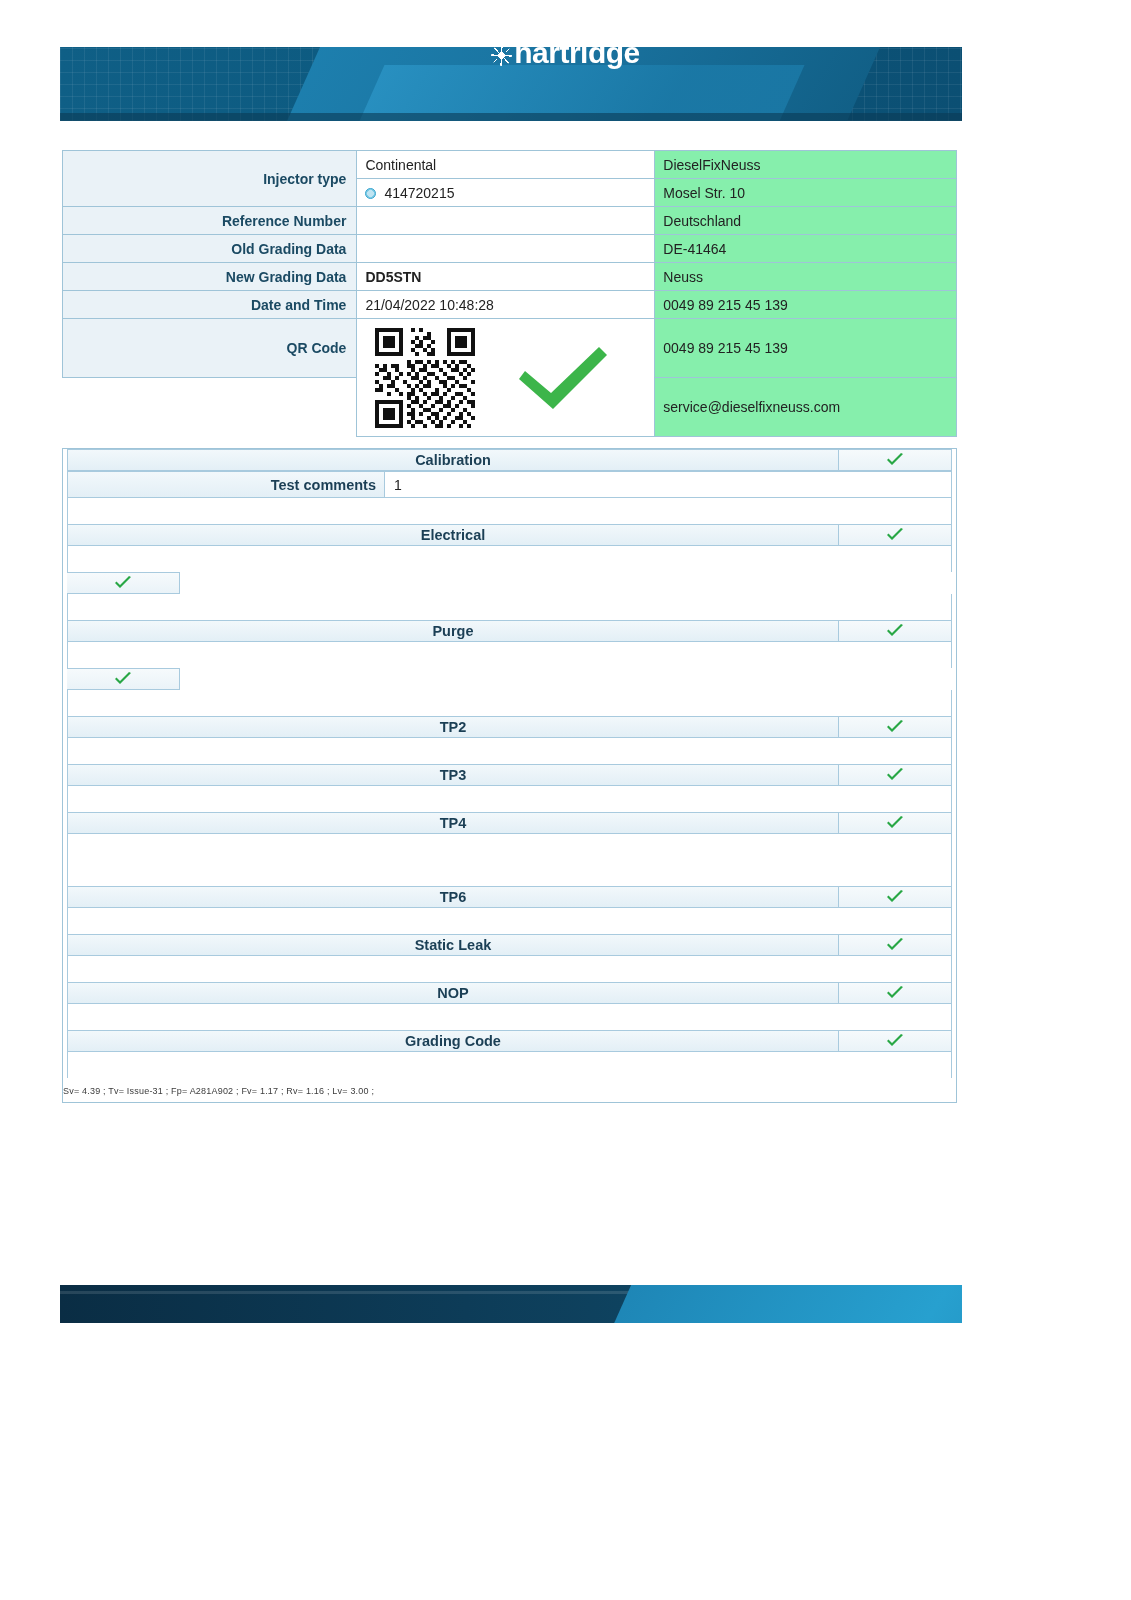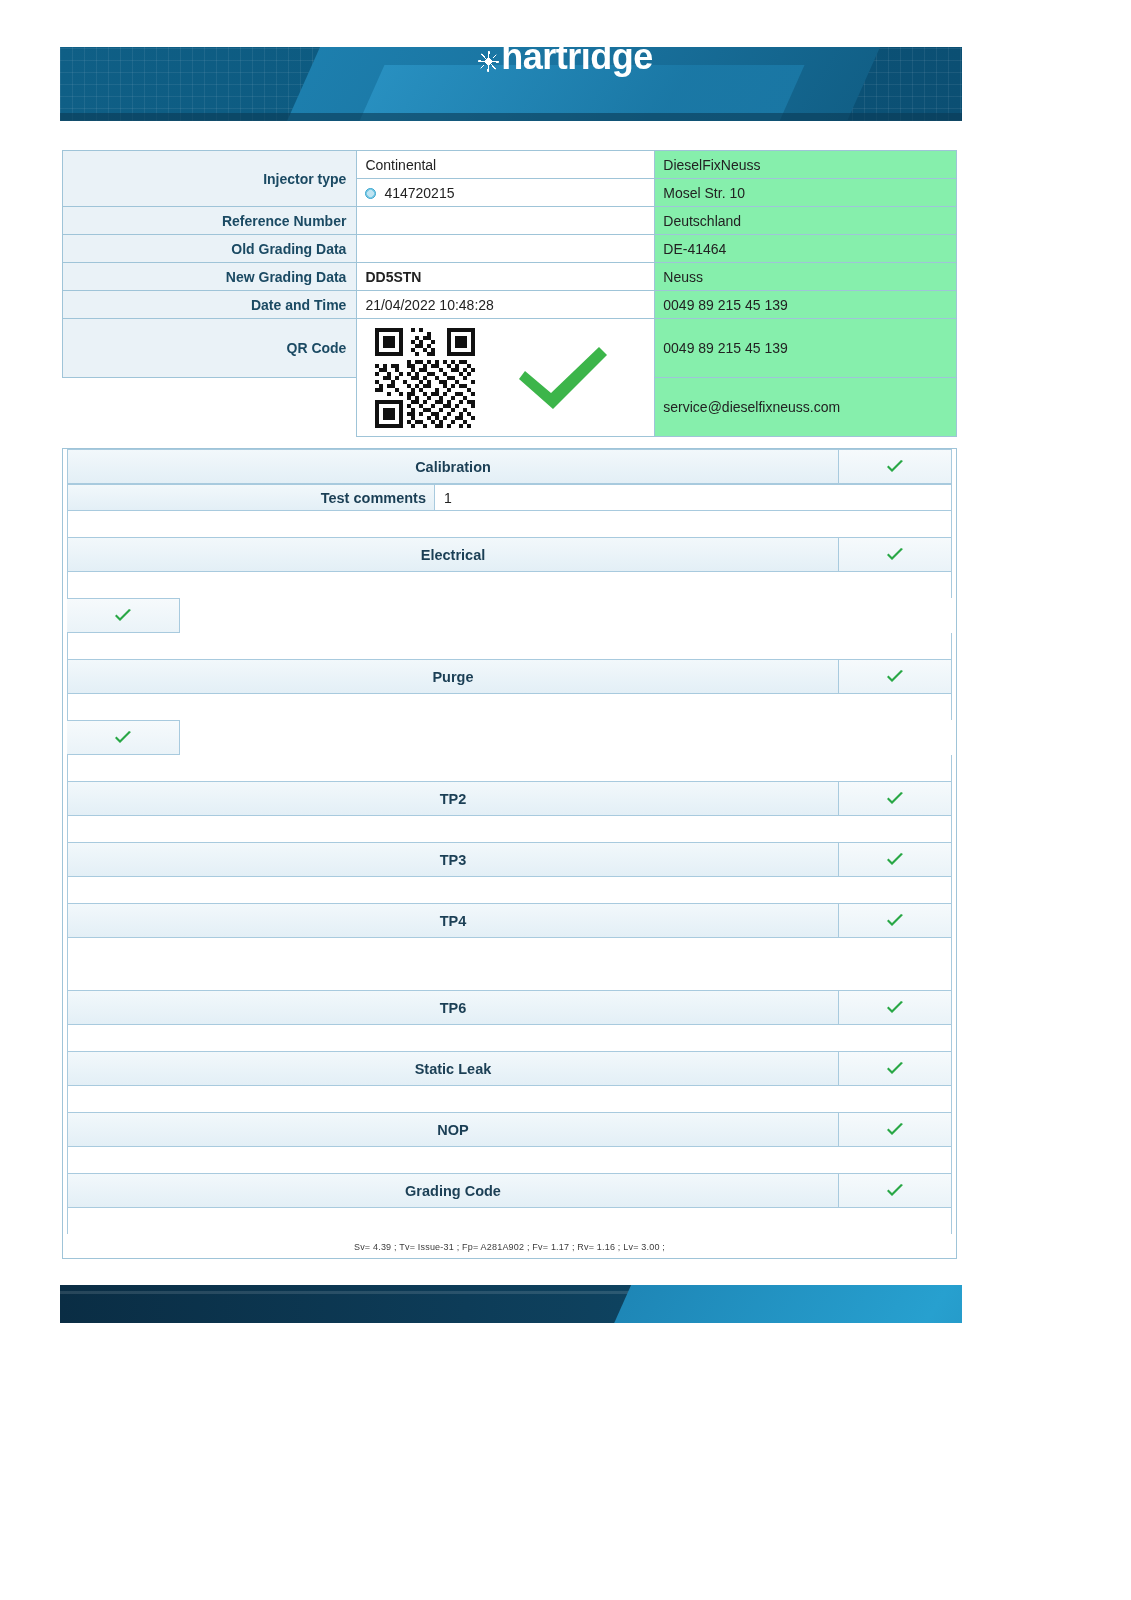--- a/index.html
+++ b/index.html
@@ -49,21 +49,21 @@
     position: absolute;
     left: 0; bottom: 0; width: 100%; height: 8px;
     background: #0a3a55;
     opacity: .6;
   }
   .brand {
     position: absolute;
     left: 0; right: 0; top: 36px;
     text-align: center;
     color: #ffffff;
-    font-size: 36px;
+    font-size: 30px;
     font-weight: bold;
     letter-spacing: -0.5px;
     z-index: 4;
   }
   .brand .logo-mark {
     display: inline-block;
     width: 21px; height: 21px;
     border-radius: 50%;
     background:
       radial-gradient(circle at 50% 50%, #ffffff 0 22%, transparent 23%),
@@ -136,21 +136,21 @@
     width: 895px;
     border-left: 1px solid #9fc4d8;
     border-right: 1px solid #9fc4d8;
     border-bottom: 1px solid #9fc4d8;
     border-top: 1px solid #9fc4d8;
     padding-bottom: 2px;
     background: #fff;
   }
   .trow {
     display: flex;
-    height: 35px;
+    height: 22px;
     margin: 0 4px 0 4px;
   }
   .trow .title {
     flex: 1;
     border: 1px solid #a8cade;
     background: linear-gradient(180deg, #f2f8fb 0%, #e3eff6 100%);
     display: flex; align-items: center; justify-content: center;
     font-size: 14.5px; font-weight: bold; color: #1b3f55;
   }
   .trow .tick {
@@ -167,38 +167,38 @@
     border-left: 1px solid #a8cade;
     border-right: 1px solid #a8cade;
     background: #fff;
   }
   .comment-row {
     display: flex;
     height: 27px;
     margin: 0 4px;
   }
   .comment-row .clbl {
-    width: 368px;
+    width: 318px;
     border: 1px solid #a8cade;
     background: linear-gradient(180deg, #f2f8fb 0%, #e3eff6 100%);
     display: flex; align-items: center; justify-content: flex-end;
     padding-right: 8px;
     font-size: 14.5px; font-weight: bold; color: #1b3f55;
   }
   .comment-row .cval {
     flex: 1;
     border: 1px solid #a8cade;
     border-left: none;
     background: #fff;
     display: flex; align-items: center;
     padding-left: 9px;
     font-size: 14px; color: #222;
   }
   .footnote {
-    text-align: center;
+    text-align: left;
     font-size: 9px;
     color: #3c3c3c;
     padding: 8px 0 4px 0;
     letter-spacing: .2px;
   }
 
   
   .footer {
     position: absolute;
     left: 60px; top: 1285px;

